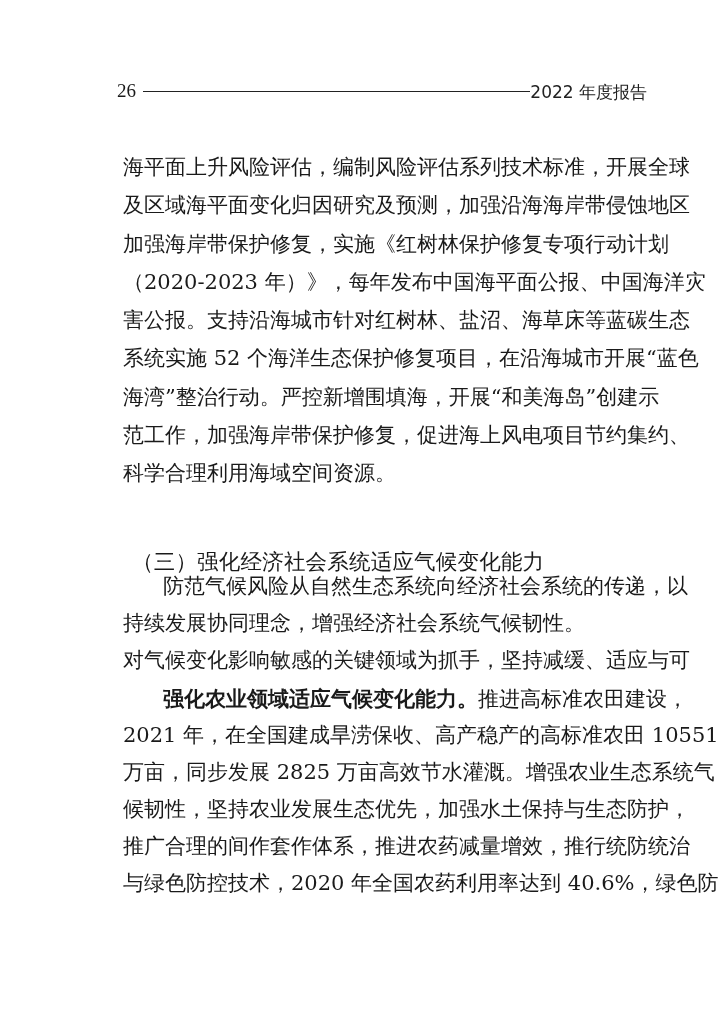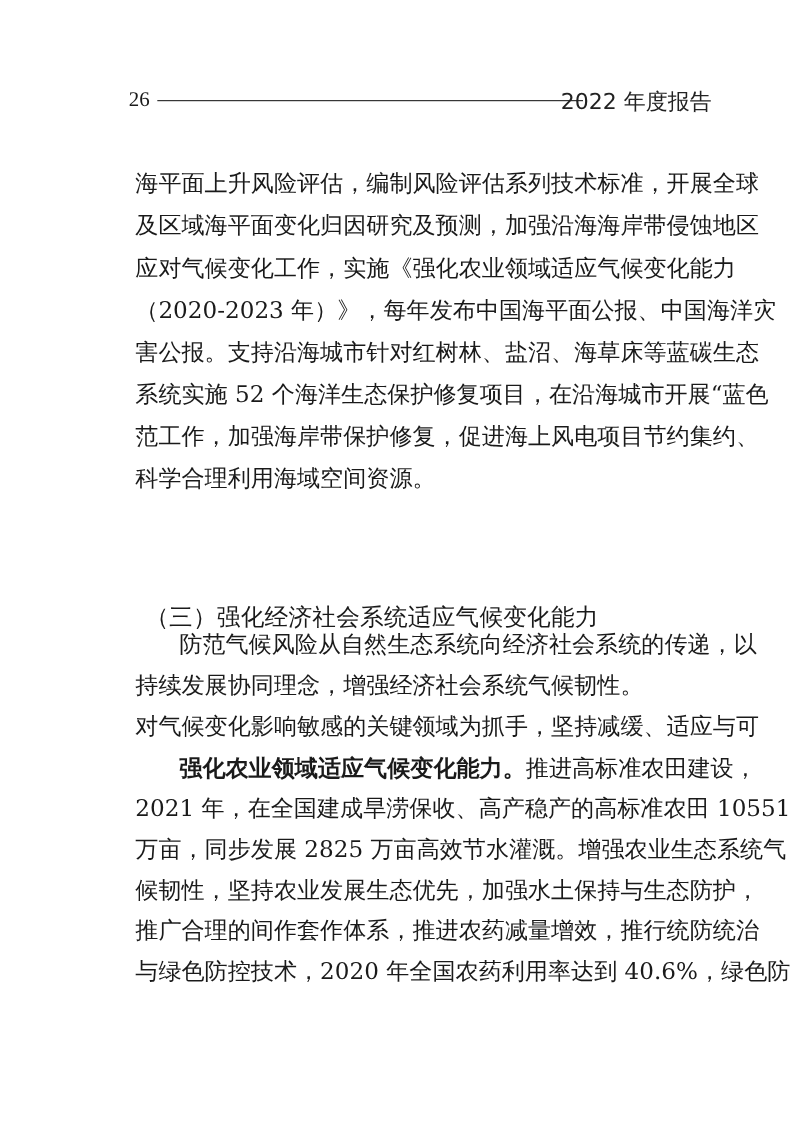--- a/index.html
+++ b/index.html
@@ -37,21 +37,21 @@
       top: 11px;
       width: 387px;
       height: 0;
       border-top: 1.3px solid #222;
     }
     .report-title {
       position: absolute;
       right: 0;
       top: 1px;
       font-family: "DejaVu Sans", "Liberation Sans", sans-serif;
-      font-size: 20px;
+      font-size: 17px;
       line-height: 22px;
       color: #222;
     }
     .body-block {
       position: absolute;
       left: 99px;
       width: 528px;
       margin-left: 24px;
     }
     .line {
@@ -95,24 +95,25 @@
 
 <div class="page-header">
   <span class="page-number">26</span>
   <div class="header-rule"></div>
   <span class="report-title">2022 年度报告</span>
 </div>
 
 <div class="body-block" style="top:148px;">
   <span class="line">海平面上升风险评估，编制风险评估系列技术标准，开展全球</span>
   <span class="line">及区域海平面变化归因研究及预测，加强沿海海岸带侵蚀地区</span>
-  <span class="line">应对气候变化工作，实施《强化农业领域适应气候变化能力</span>
+  <span class="line">加强海岸带保护修复，实施《红树林保护修复专项行动计划</span>
   <span class="line">（2020-2023 年）》，每年发布中国海平面公报、中国海洋灾</span>
   <span class="line">害公报。支持沿海城市针对红树林、盐沼、海草床等蓝碳生态</span>
   <span class="line">系统实施 52 个海洋生态保护修复项目，在沿海城市开展“蓝色</span>
+  <span class="line">海湾”整治行动。严控新增围填海，开展“和美海岛”创建示</span>
   <span class="line">范工作，加强海岸带保护修复，促进海上风电项目节约集约、</span>
   <span class="line last">科学合理利用海域空间资源。</span>
 </div>
 
 <div class="section-heading">（三）强化经济社会系统适应气候变化能力</div>
 
 <div class="body-block p2" style="top:568px;">
   <span class="line indent">防范气候风险从自然生态系统向经济社会系统的传递，以</span>
   <span class="line last">持续发展协同理念，增强经济社会系统气候韧性。</span>
   <span class="line">对气候变化影响敏感的关键领域为抓手，坚持减缓、适应与可</span>

